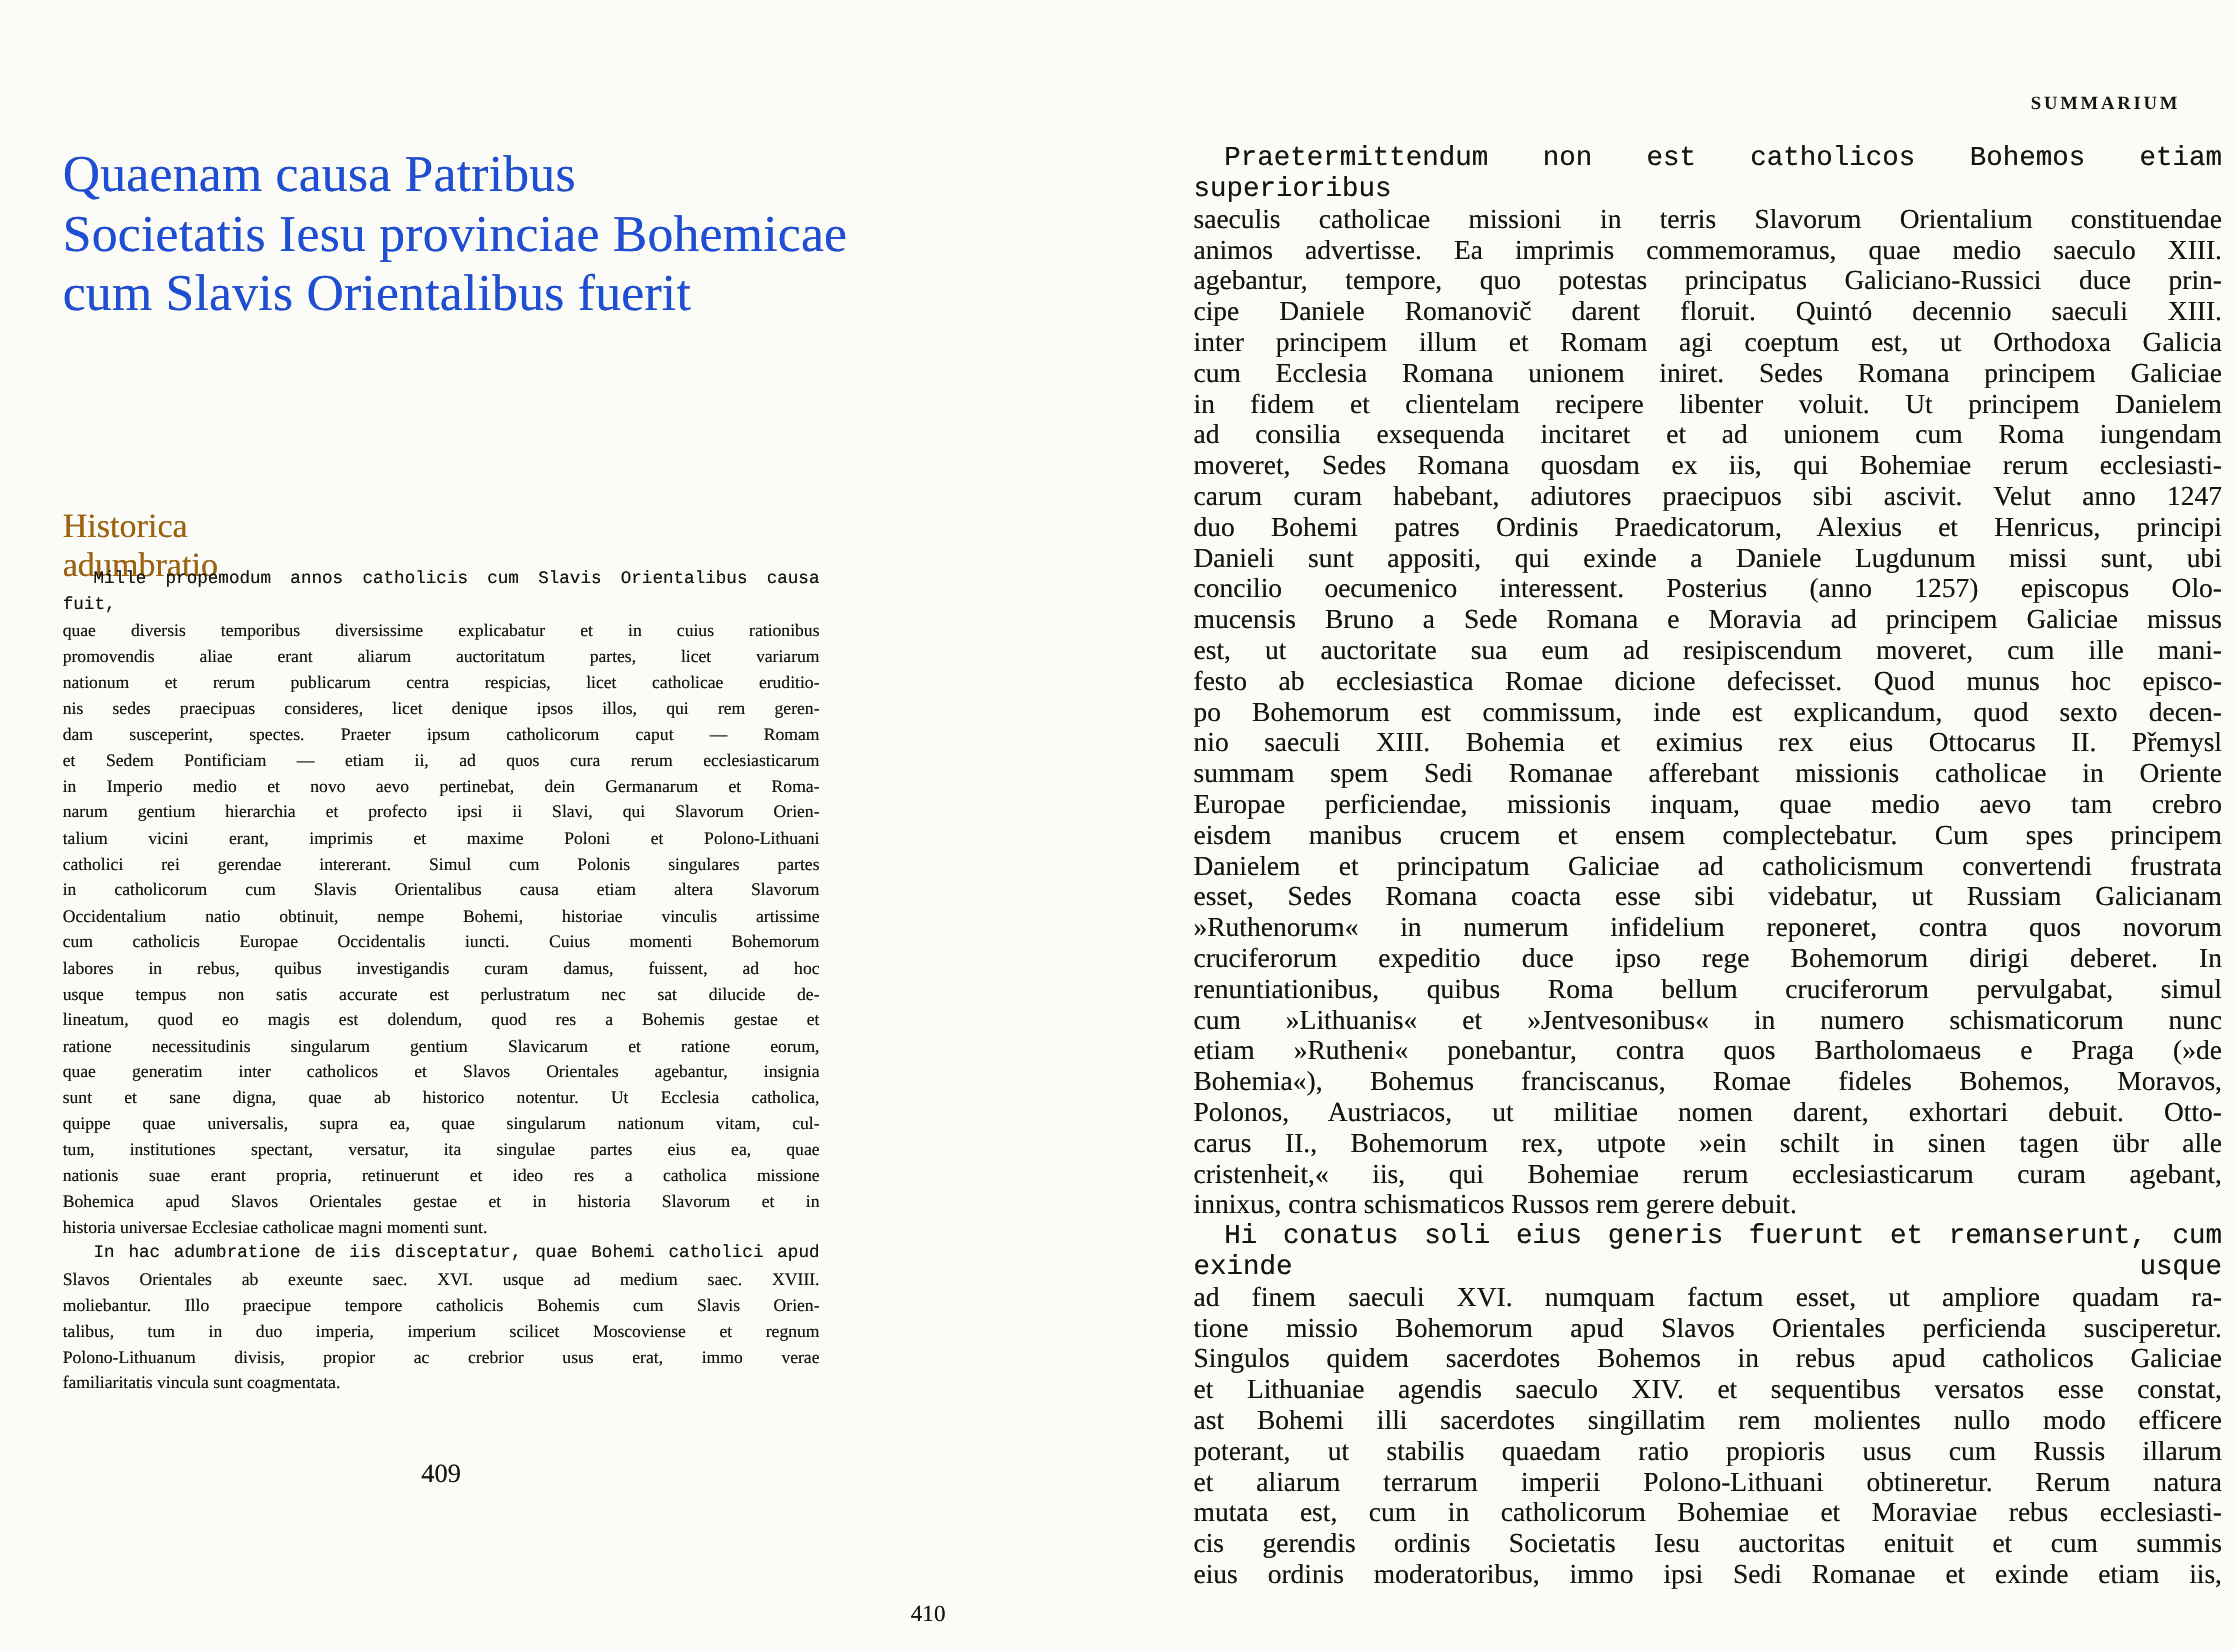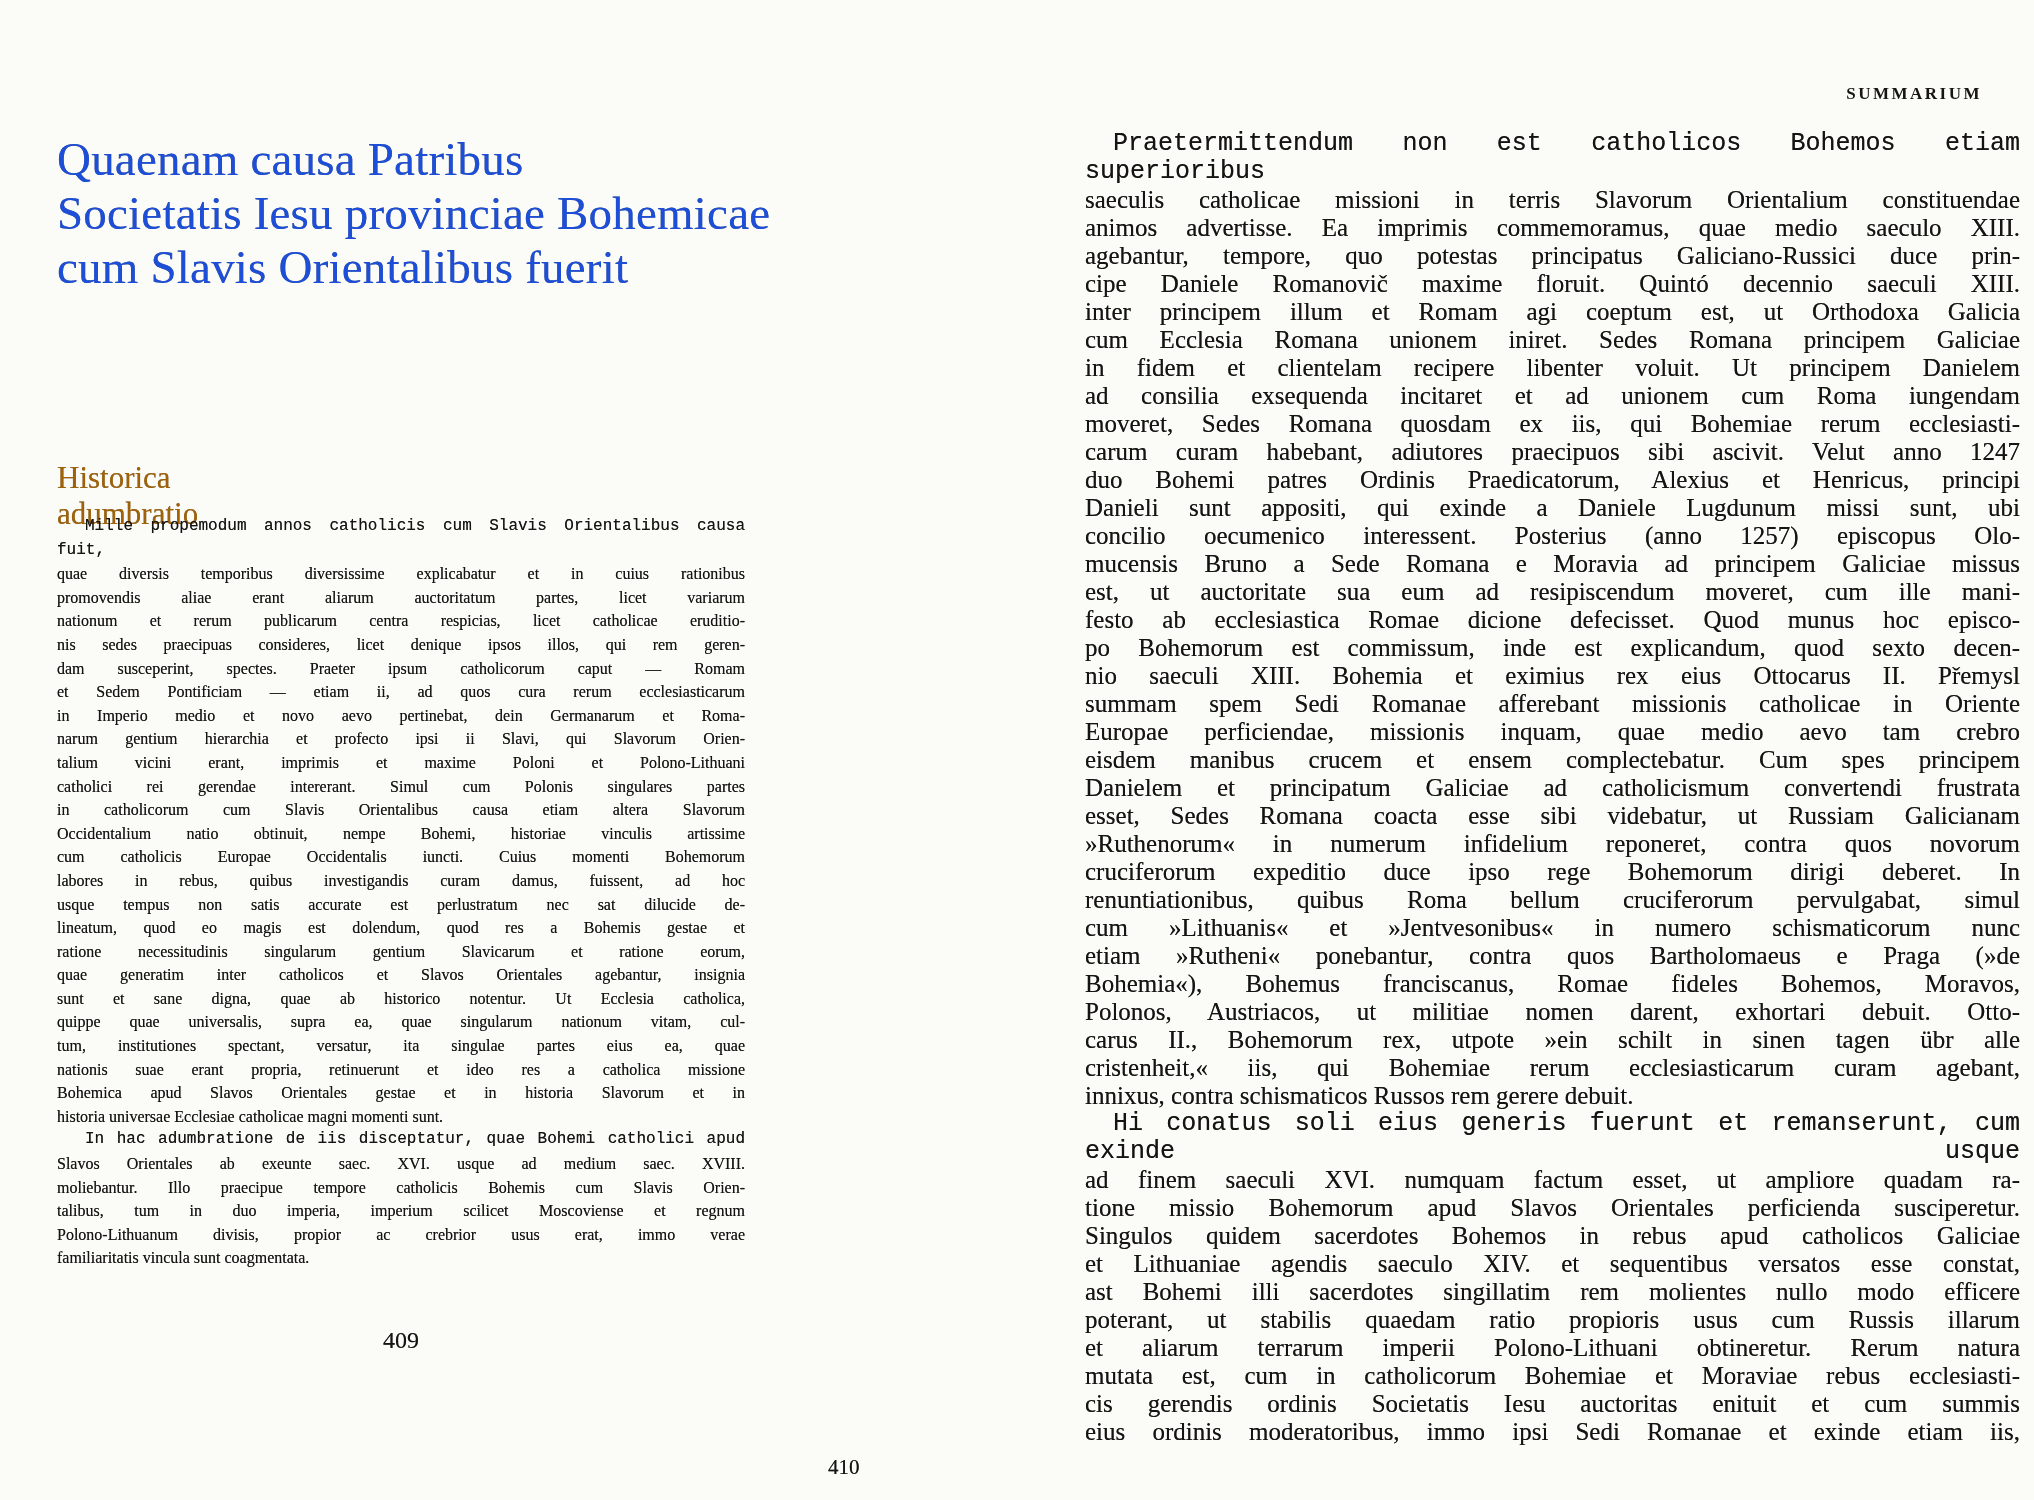--- a/index.html
+++ b/index.html
@@ -111,21 +111,21 @@
 
   <section class="page">
     <div class="running-head">SUMMARIUM</div>
 
     <div class="right-body">
       <div class="para indent endleft">
           <div class="jline">Praetermittendum non est catholicos Bohemos etiam superioribus</div>
           <div class="jline">saeculis catholicae missioni in terris Slavorum Orientalium constituendae</div>
           <div class="jline">animos advertisse. Ea imprimis commemoramus, quae medio saeculo XIII.</div>
           <div class="jline">agebantur, tempore, quo potestas principatus Galiciano-Russici duce prin-</div>
-          <div class="jline">cipe Daniele Romanovič maxime floruit. Quintó decennio saeculi XIII.</div>
+          <div class="jline">cipe Daniele Romanovič darent floruit. Quintó decennio saeculi XIII.</div>
           <div class="jline">inter principem illum et Romam agi coeptum est, ut Orthodoxa Galicia</div>
           <div class="jline">cum Ecclesia Romana unionem iniret. Sedes Romana principem Galiciae</div>
           <div class="jline">in fidem et clientelam recipere libenter voluit. Ut principem Danielem</div>
           <div class="jline">ad consilia exsequenda incitaret et ad unionem cum Roma iungendam</div>
           <div class="jline">moveret, Sedes Romana quosdam ex iis, qui Bohemiae rerum ecclesiasti-</div>
           <div class="jline">carum curam habebant, adiutores praecipuos sibi ascivit. Velut anno 1247</div>
           <div class="jline">duo Bohemi patres Ordinis Praedicatorum, Alexius et Henricus, principi</div>
           <div class="jline">Danieli sunt appositi, qui exinde a Daniele Lugdunum missi sunt, ubi</div>
           <div class="jline">concilio oecumenico interessent. Posterius (anno 1257) episcopus Olo-</div>
           <div class="jline">mucensis Bruno a Sede Romana e Moravia ad principem Galiciae missus</div>

